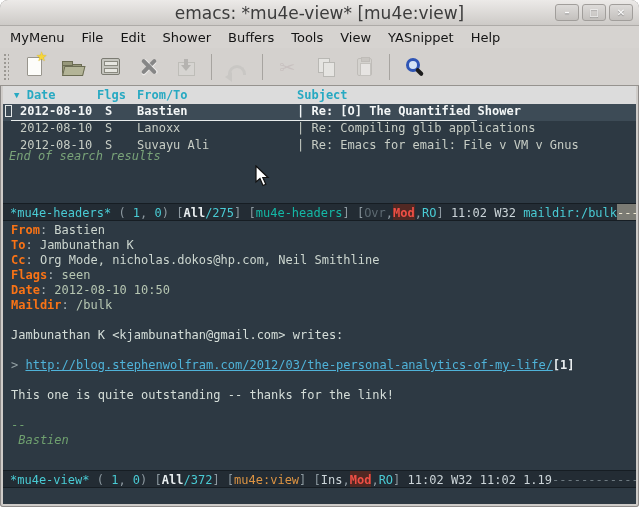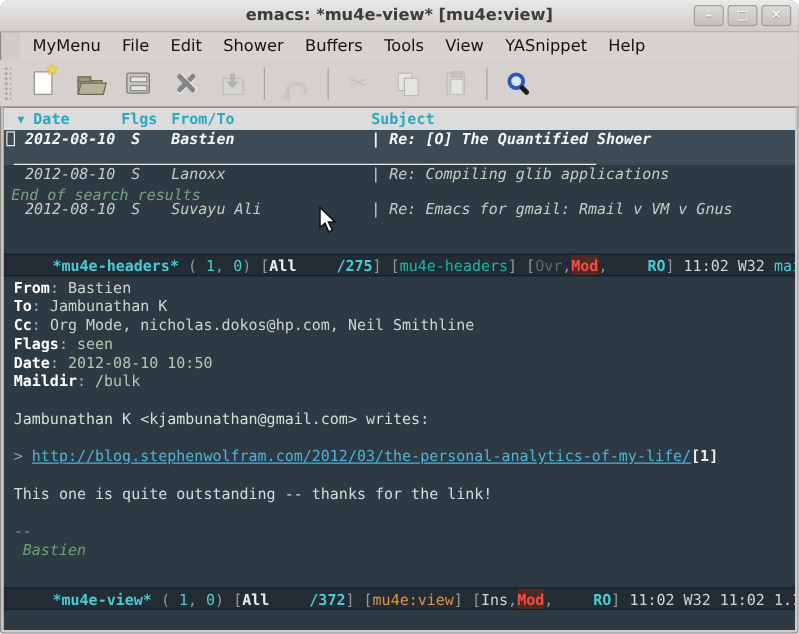--- a/index.html
+++ b/index.html
@@ -10,33 +10,33 @@
     box-shadow:inset 0 0 0 1px #8e8b89;
     font-family:"DejaVu Sans",sans-serif;
   }
   
   .titlebar{
     position:absolute;top:0;left:0;right:0;height:26px;
     background:linear-gradient(#eceae8,#cdcac7);
     border-bottom:1px solid #aeaba8;
     display:flex;align-items:center;justify-content:center;
   }
-  .title-text{font-size:13px;font-weight:bold;color:#3c3c3c;}
+  .title-text{font-size:17px;font-weight:normal;color:#3c3c3c;}
   .win-controls{position:absolute;right:6px;top:4px;display:flex;gap:3px;}
   .win-btn{
     width:24px;height:17px;border:1px solid #a19e9b;border-radius:3px;
     background:linear-gradient(#dddbd9,#c3c0bd);
     color:#fdfdfd;text-shadow:0 1px 1px #8a8a8a;
     font-size:10px;font-weight:bold;line-height:15px;text-align:center;
   }
   
   .menubar{
     position:absolute;top:26px;left:0;right:0;height:22px;
     background:#d6d3d0;display:flex;align-items:center;
-    padding-left:10px;gap:17px;font-size:13px;color:#141414;margin-left:16px;
+    padding-left:10px;gap:17px;font-size:13px;color:#141414;
   }
   .menu-item{white-space:nowrap;}
   
   .toolbar{
     position:absolute;top:48px;left:0;right:0;height:38px;
     background:#d4d1ce;border-bottom:1px solid #96938f;
     display:flex;align-items:center;padding-left:3px;gap:8px;
   }
   .grip{width:6px;height:28px;margin-right:2px;
     background-image:radial-gradient(circle,#9b9893 35%,transparent 40%);
@@ -79,51 +79,51 @@
   }
   .header-line{
     position:absolute;top:0;left:0;right:0;height:34px;
     background:#dcdcdc;border-bottom:1px solid #b5b5b5;
     color:#27a9c2;font-weight:bold;line-height:18px;
   }
   .hcol{position:absolute;top:0;white-space:pre;}
   .hl-date{left:11px;}.hl-flags{left:94px;}.hl-from{left:134px;}.hl-subj{left:294px;}
   .sort-arrow{font-size:9px;vertical-align:1px;}
   .headers-list{position:absolute;top:18px;left:0;right:0;}
-  .hrow{position:relative;height:28px;line-height:15px;color:#c7cdc5;font-style:italic;}
+  .hrow{position:relative;height:17px;line-height:15px;color:#c7cdc5;}
   .hrow .col{position:absolute;top:0;white-space:pre;}
   .cd{left:17px;}.cf{left:102px;}.cfr{left:134px;}.cs{left:294px;}
   .hrow.selected{background:#3d4b56;color:#f3f6f6;font-weight:bold;}
   .hrow.selected::after{content:"";position:absolute;left:8px;width:466px;bottom:0;height:1px;background:#e7ebeb;}
   .hollow-cursor{position:absolute;left:2px;top:1px;width:7px;height:12px;border:1px solid #e3e8e8;}
   .end-results{position:absolute;top:63px;left:6px;height:15px;line-height:15px;color:#79a379;font-style:italic;white-space:pre;}
   
   .modeline{
     position:absolute;left:0;right:0;height:18px;line-height:18px;
     background:#232c34;color:#98a4aa;display:flex;white-space:pre;
     border-top:1px solid #161d23;border-bottom:1px solid #161d23;
   }
   .ml-1{top:117px;}
   .ml-2{top:384px;}
   .modeline .pad{width:7px;flex:none;}
-  .ml-cyan{color:#49cbd4;font-weight:bold;margin-left:32px;}
+  .ml-cyan{color:#49cbd4;font-weight:normal;}
   .ml-cyan-n{color:#49cbd4;}
   .ml-gray{color:#8d99a0;}
   .ml-dim{color:#5d6a72;}
   .ml-light{color:#ccd5d9;}
   .ml-white{color:#e9eef0;font-weight:bold;}
   .ml-orange{color:#14b8a6;}
   .ml-orange2{color:#dd9443;}
   .ml-mod{color:#ef4f45;background:#512823;font-weight:bold;}
   .ml-fill{flex:1;color:#6e7a81;overflow:hidden;}
   .ml-tail{flex:1;background:#7b7b74;color:#efe9d2;overflow:hidden;}
   
   .message{position:absolute;top:137px;left:0;right:0;}
   .mline{height:15px;line-height:15px;padding-left:8px;white-space:pre;}
-  .flabel{color:#ffffff;font-weight:bold;}
+  .flabel{color:#f97316;font-weight:bold;}
   .fcolon{color:#aab4b8;}
   .body-text{color:#d5ded9;}
   .quote-mark{color:#93a0a4;}
   .msg-link{color:#4fb3d9;text-decoration:underline;}
   .link-ref{color:#e9eef0;font-weight:bold;}
   .sig{color:#6fa06f;font-style:italic;}
   .sig-sep{color:#6fa06f;}
   
   .mouse-cursor{position:absolute;left:255px;top:165px;pointer-events:none;}
 </style>
@@ -210,21 +210,21 @@
         <div class="hrow">
           <span class="col cd">2012-08-10</span>
           <span class="col cf">S</span>
           <span class="col cfr">Lanoxx</span>
           <span class="col cs">| Re: Compiling glib applications</span>
         </div>
         <div class="hrow">
           <span class="col cd">2012-08-10</span>
           <span class="col cf">S</span>
           <span class="col cfr">Suvayu Ali</span>
-          <span class="col cs">| Re: Emacs for gmail: Rmail v VM v Gnus</span>
+          <span class="col cs">| Re: Emacs for email: File v VM v Gnus</span>
         </div>
       </div>
 
     <div class="end-results">End of search results</div>
 
     <div class="modeline ml-1">
       <span class="pad"></span><span class="ml-cyan">*mu4e-headers*</span><span class="ml-gray"> ( </span><span class="ml-cyan-n">1</span><span class="ml-gray">, </span><span class="ml-cyan-n">0</span><span class="ml-gray">) [</span><span class="ml-white">All</span><span class="ml-cyan">/275</span><span class="ml-gray">] [</span><span class="ml-orange">mu4e-headers</span><span class="ml-gray">] [</span><span class="ml-dim">Ovr</span><span class="ml-gray">,</span><span class="ml-mod">Mod</span><span class="ml-gray">,</span><span class="ml-cyan">RO</span><span class="ml-gray">] </span><span class="ml-light">11:02 W32 </span><span class="ml-cyan-n">maildir:/bulk</span><span class="ml-tail">----------</span>
     </div>
 
     <div class="message">

